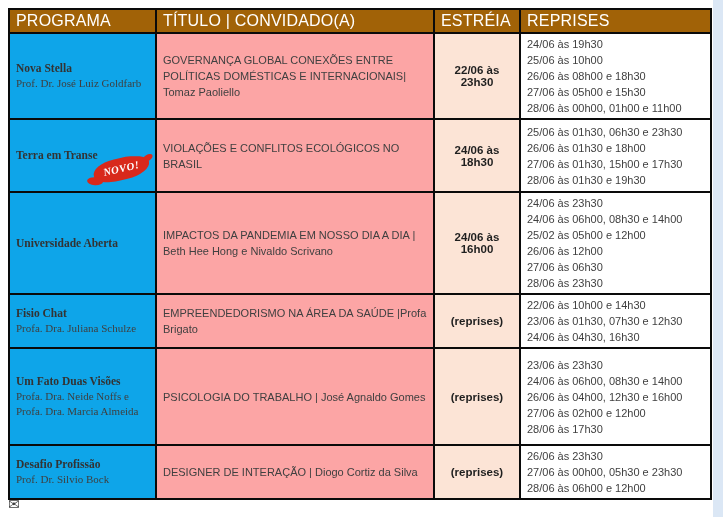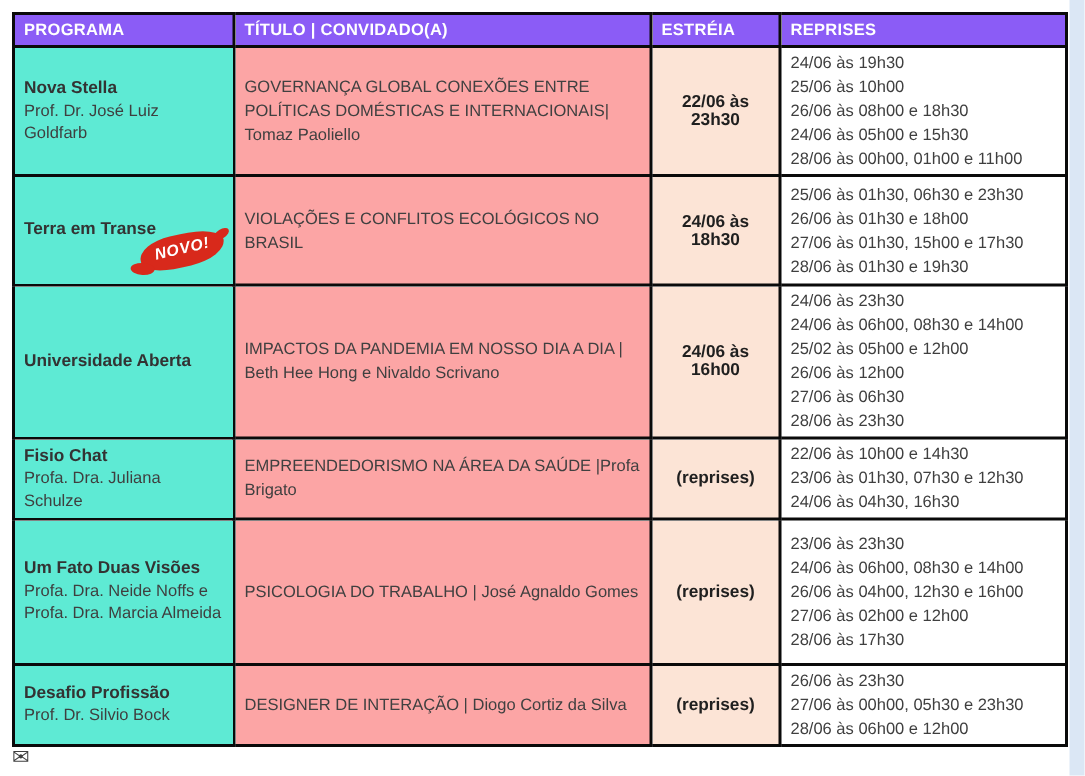--- a/index.html
+++ b/index.html
@@ -19,28 +19,28 @@
     background:#ffffff;
   }
   table.schedule th,table.schedule td{
     border:2px solid #0a0a0a;
     vertical-align:middle;
     padding:2px 6px;
     overflow:hidden;
   }
   thead tr{height:22px;}
   th{
-    background:#8b5cf6;color:#ffffff;
-    font-size:11px;font-weight:bold;letter-spacing:.2px;
+    background:#a16207;color:#ffffff;
+    font-size:16px;font-weight:normal;letter-spacing:.2px;
     text-align:left;padding-left:7px;
   }
   th.center{text-align:left;padding-left:0;}
   td.col-programa{
-    background:#5eead4;position:relative;
-    font-size:11px;line-height:15px;
+    background:#0ea5e9;position:relative;
+    font-size:11px;line-height:15px;font-family:Liberation Serif, serif;
   }
   .prog-name{font-weight:bold;color:#333333;font-size:11.5px;}
   .prog-host{color:#3f3f3f;}
   td.col-titulo{
     background:#fca5a5;color:#404040;
     font-size:11px;line-height:16px;
   }
   td.col-estreia{
     background:#fce4d6;color:#1f1f1f;
     font-weight:bold;font-size:11.5px;text-align:center;margin-left:36px;
@@ -101,21 +101,21 @@
         <td class="col-programa">
           <div class="prog-name">Nova Stella</div>
           <div class="prog-host">Prof. Dr. José Luiz Goldfarb</div>
         </td>
         <td class="col-titulo">GOVERNANÇA GLOBAL CONEXÕES ENTRE POLÍTICAS DOMÉSTICAS E INTERNACIONAIS| Tomaz Paoliello</td>
         <td class="col-estreia">22/06 às 23h30</td>
         <td class="col-reprises">
           <div class="reprise-line">24/06 às 19h30</div>
           <div class="reprise-line">25/06 às 10h00</div>
           <div class="reprise-line">26/06 às 08h00 e 18h30</div>
-          <div class="reprise-line">24/06 às 05h00 e 15h30</div>
+          <div class="reprise-line">27/06 às 05h00 e 15h30</div>
           <div class="reprise-line">28/06 às 00h00, 01h00 e 11h00</div>
         </td>
       </tr>
       <tr style="height: 73px;">
         <td class="col-programa">
           <div class="prog-name">Terra em Transe</div>
           <span class="novo-badge">NOVO!</span>
         </td>
         <td class="col-titulo">VIOLAÇÕES E CONFLITOS ECOLÓGICOS NO BRASIL</td>
         <td class="col-estreia">24/06 às 18h30</td>

